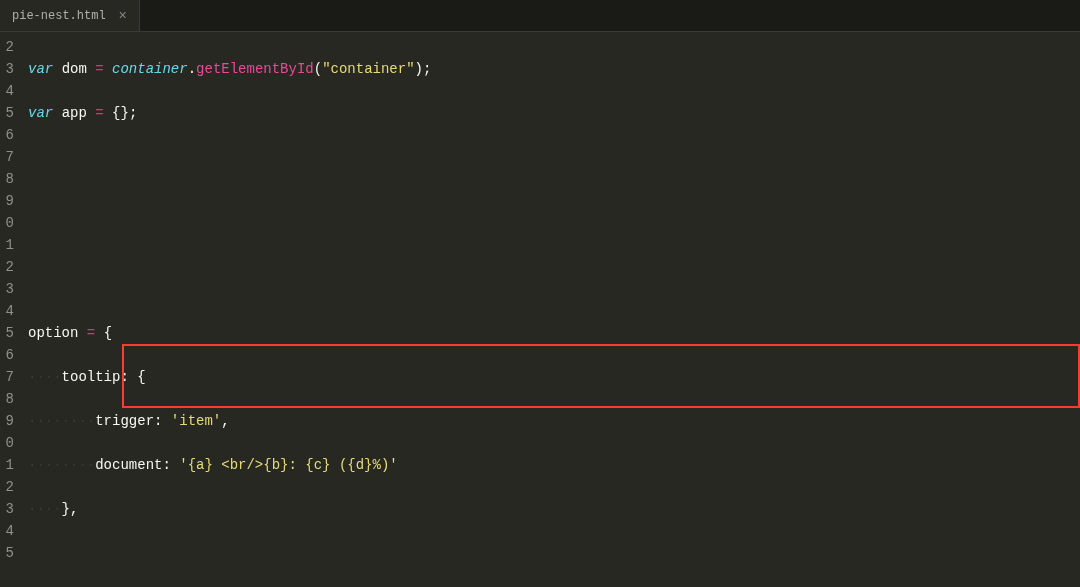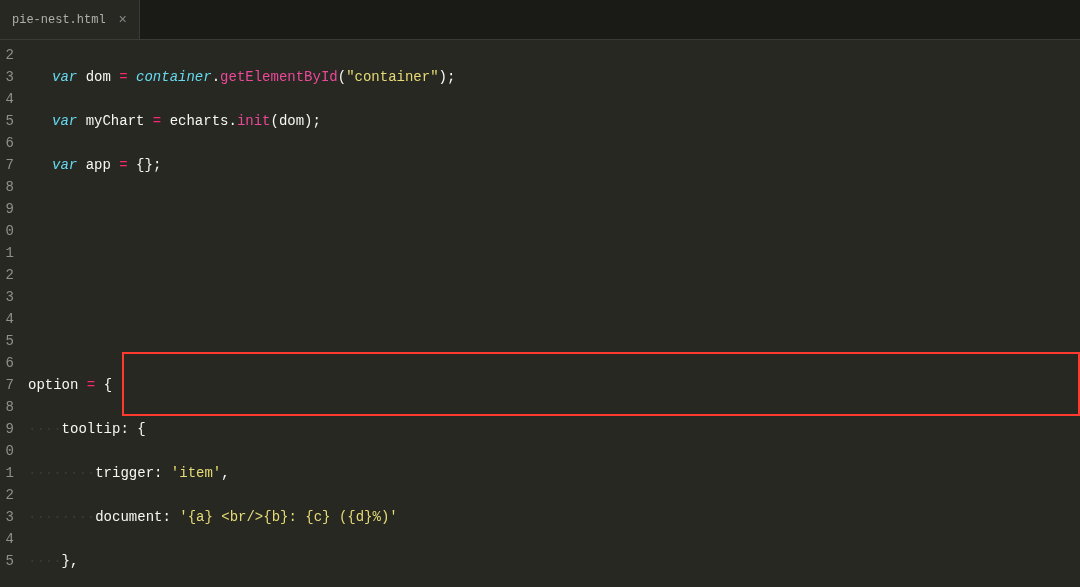--- a/index.html
+++ b/index.html
@@ -6,21 +6,21 @@
     body {
       background: #272822;
       font-family: Consolas, 'Courier New', monospace;
       font-size: 14px;
       width: 1080px;
       height: 587px;
       overflow: hidden;
       color: #d0d0d0;
     }
     .tab-bar {
-      height: 40px;
+      height: 32px;
       background: #1a1b17;
       border-bottom: 1px solid #3a3b37;
       display: flex;
       align-items: stretch;
     }
     .tab {
       background: #272822;
       color: #b0b0a8;
       padding: 4px 12px;
       font-size: 12px;
@@ -53,21 +53,21 @@
     }
     .gutter div { padding-right: 4px; }
     .code {
       flex: 1;
       padding: 4px 0 0 10px;
       line-height: 22px;
       white-space: pre;
       position: relative;
     }
     .line { height: 22px; }
-    .kw { color: #66d9ef; font-style: italic; margin-left: 24px; }
+    .kw { color: #66d9ef; font-style: italic; }
     .op { color: #f92672; }
     .fn { color: #ec4899; }
     .st { color: #e6db74; }
     .va { color: #66d9ef; font-style: italic; }
     .id { color: #f8f8f2; }
     .pu { color: #f8f8f2; }
     .ws { color: #3b3a32; }
     .highlight-box {
       position: absolute;
       border: 2px solid #ff3b30;
@@ -110,21 +110,20 @@
     <div>9</div>
     <div>0</div>
     <div>1</div>
     <div>2</div>
     <div>3</div>
     <div>4</div>
     <div>5</div>
   </div>
   <div class="code">
 <div class="line"><span class="kw">var</span> <span class="id">dom</span> <span class="op">=</span> <span class="va">container</span><span class="pu">.</span><span class="fn">getElementById</span><span class="pu">(</span><span class="st">"container"</span><span class="pu">)</span><span class="pu">;</span></div>
-<div class="line"><span class="kw">var</span> <span class="id">myChart</span> <span class="op">=</span> <span class="id">echarts</span><span class="pu">.</span><span class="fn">init</span><span class="pu">(</span><span class="id">dom</span><span class="pu">)</span><span class="pu">;</span></div>
 <div class="line"><span class="kw">var</span> <span class="id">app</span> <span class="op">=</span> <span class="pu">{}</span><span class="pu">;</span></div>
 <div class="line"></div>
 <div class="line"></div>
 <div class="line"></div>
 <div class="line"></div>
 <div class="line"><span class="id">option</span> <span class="op">=</span> <span class="pu">{</span></div>
 <div class="line"><span class="ws">····</span><span class="id">tooltip:</span> <span class="pu">{</span></div>
 <div class="line"><span class="ws">········</span><span class="id">trigger:</span> <span class="st">'item'</span><span class="pu">,</span></div>
 <div class="line"><span class="ws">········</span><span class="id">document:</span> <span class="st">'{a} &lt;br/&gt;{b}: {c} ({d}%)'</span></div>
 <div class="line"><span class="ws">····</span><span class="pu">},</span></div>

